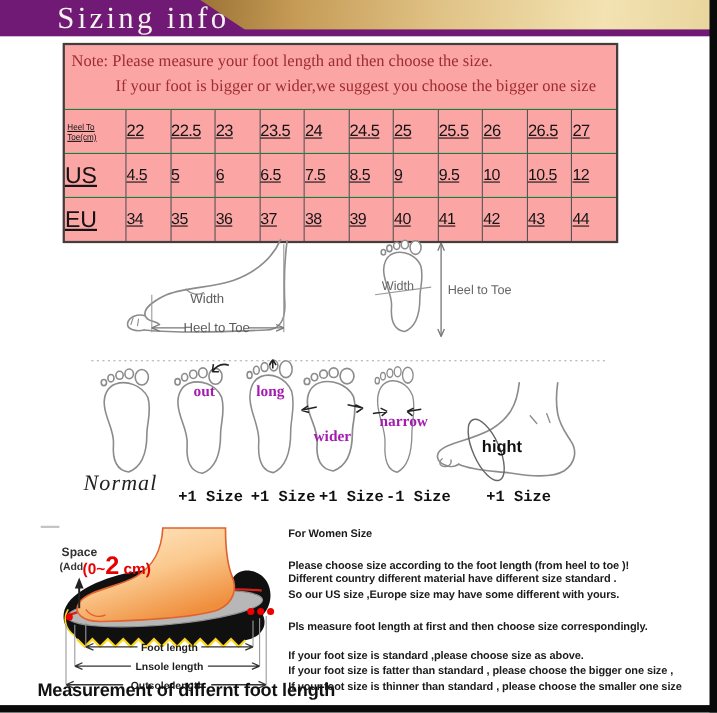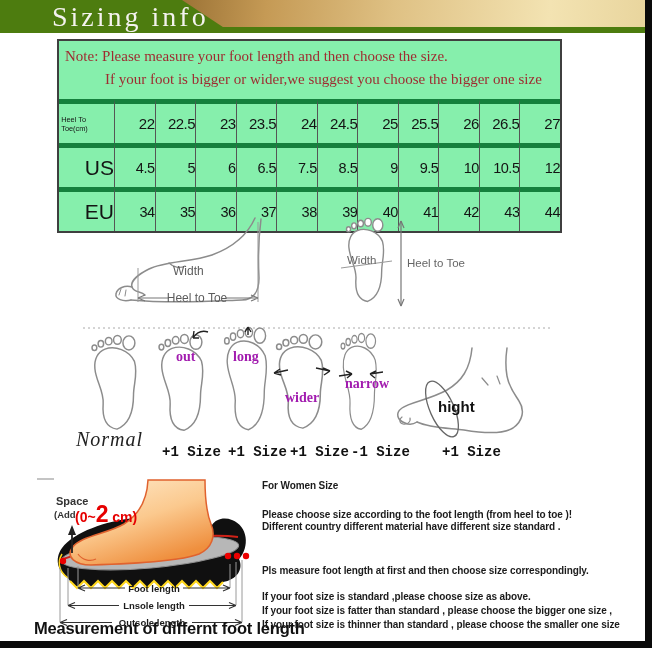--- a/index.html
+++ b/index.html
@@ -1,32 +1,32 @@
 <!DOCTYPE html>
 <html><head>
 <meta charset="utf-8">
 <style>
   html,body{margin:0;padding:0;background:#888;}
   .screen{position:relative;width:652px;height:648px;background:#ffffff;overflow:hidden;
           font-family:"Liberation Sans",sans-serif;}
   
-  .banner{position:absolute;left:0;top:0;width:652px;height:33px;background:#4d7c0f;}
+  .banner{position:absolute;left:0;top:0;width:652px;height:33px;background:#701a75;}
   .banner-title{position:absolute;left:52px;top:0;height:33px;line-height:34px;color:#f4f2ee;
           font-family:"Liberation Serif",serif;font-size:28px;letter-spacing:3px;white-space:nowrap;}
   .gold-ribbon{position:absolute;left:182px;top:0;width:470px;height:27px;
           background:linear-gradient(95deg,#9c7336 0%,#c59a55 18%,#dfc184 45%,#f3e3b2 78%,#e8d49c 100%);
           clip-path:polygon(0 0,100% 0,100% 100%,8.7% 100%);}
   
-  .sheet{position:absolute;left:57px;top:39px;width:501px;border:2px solid #3f3f3f;background:#86efac;}
+  .sheet{position:absolute;left:57px;top:39px;width:501px;border:2px solid #3f3f3f;background:#fca5a5;}
   .note{height:54px;color:#9e2c31;font-family:"Liberation Serif",serif;font-size:15px;
         line-height:23px;padding:4px 0 0 6px;white-space:nowrap;}
   .note .l2{padding-left:40px;}
   .grid{display:grid;grid-template-columns:55px repeat(11,1fr);}
-  .cell{height:39px;border-top:5px solid #15803d;border-left:1px solid #555;display:flex;
-        align-items:center;justify-content:flex-end;font-size:15px;color:#141414;letter-spacing:-0.5px;}
+  .cell{height:39px;border-top:1px solid #15803d;border-left:1px solid #555;display:flex;
+        align-items:center;justify-content:flex-start;font-size:15px;color:#141414;letter-spacing:-0.5px;text-decoration:underline;}
   .cell.c0{border-left:none;}
   .lbl-tiny{font-size:8px;letter-spacing:0;transform:scaleX(0.92);}
   .lbl-big{font-size:21px;letter-spacing:0;}
   .r2 .cell,.r3 .cell{font-size:14.5px;}
   
   .svgabs{position:absolute;}
   .foot-label{position:absolute;font-weight:bold;color:#a21caf;font-family:"Liberation Serif",serif;
         font-size:14px;white-space:nowrap;}
   .size-label{position:absolute;top:444px;font-weight:bold;font-size:14px;color:#111;
         font-family:Liberation Mono, monospace;white-space:nowrap;}
@@ -229,20 +229,21 @@
     <text x="124" y="117.5" font-size="9.5" font-weight="bold" fill="#1c1c1c" text-anchor="middle">Foot length</text>
     <text x="124" y="135" font-size="9.5" font-weight="bold" fill="#1c1c1c" text-anchor="middle">Lnsole length</text>
     <text x="122" y="152" font-size="9.5" font-weight="bold" fill="#1c1c1c" text-anchor="middle">Outsole length</text>
   </svg>
 
   <div class="caption">Measurement of differnt foot length</div>
 
   <div class="info-line" style="top:480px;">For Women Size</div>
   <div class="info-line" style="top:509px;">Please choose size according to the foot length (from heel to toe )!</div>
   <div class="info-line" style="top:521px;">Different country different material have different size standard .</div>
+  <div class="info-line" style="top:536px;">So our US size ,Europe size may have some different with yours.</div>
   <div class="info-line" style="top:565px;">Pls measure foot length at first and then choose size correspondingly.</div>
   <div class="info-line" style="top:591px;">If your foot size is standard ,please choose size as above.</div>
   <div class="info-line" style="top:605px;">If your foot size is fatter than standard , please choose the bigger one size ,</div>
   <div class="info-line" style="top:619px;">If your foot size is thinner than standard , please choose the smaller one size</div>
 
   <div class="strip-right"></div>
   <div class="strip-bottom"></div>
 </div>
 
 </body></html>

